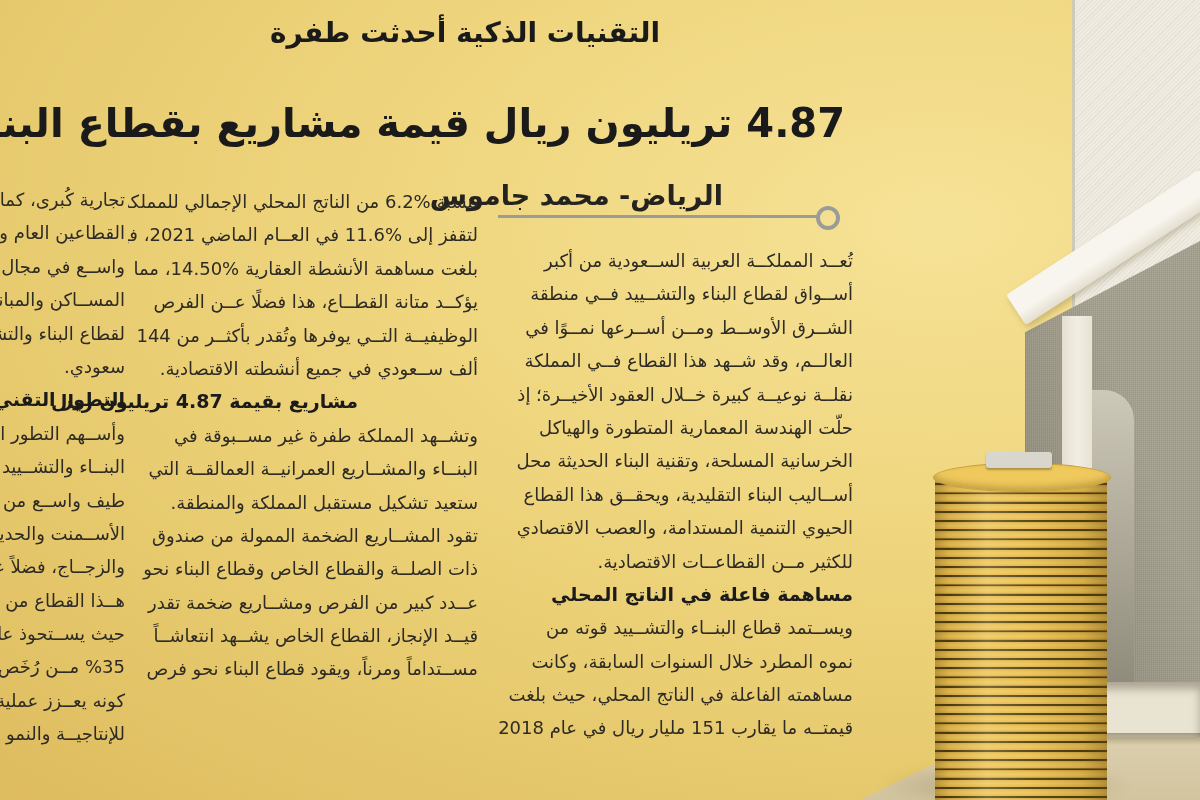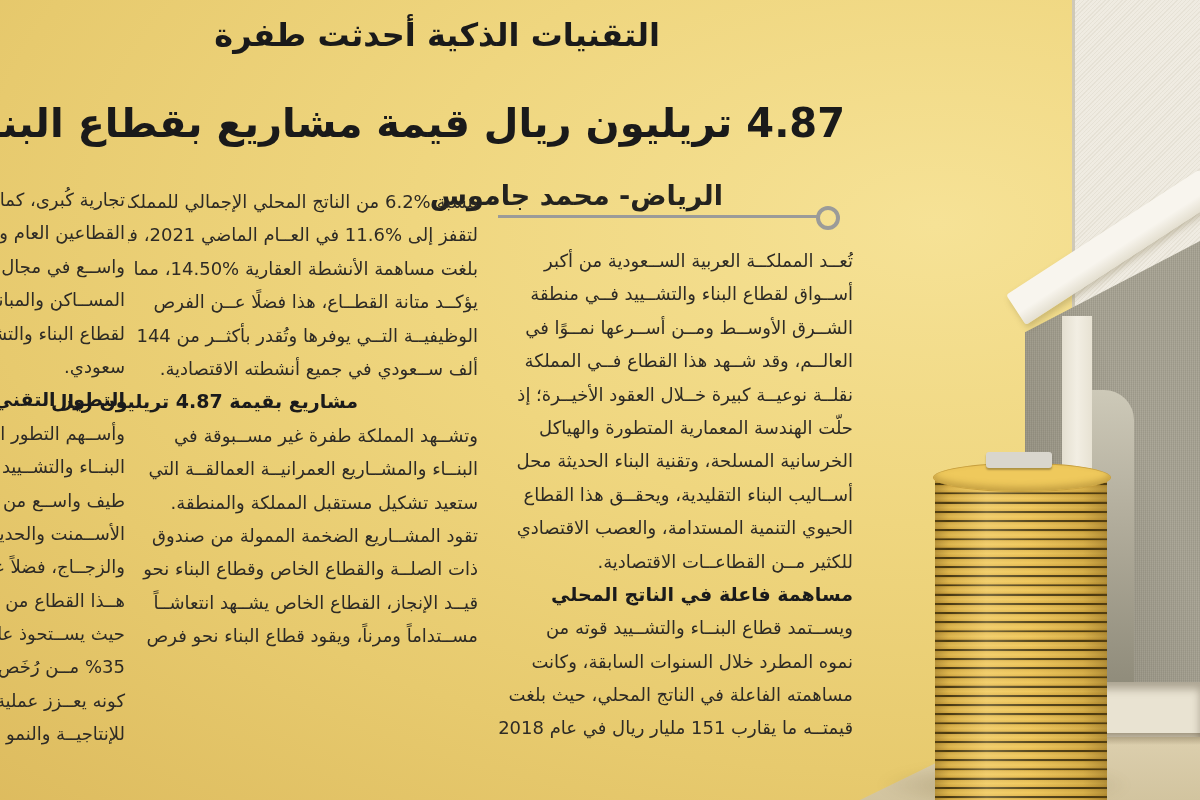--- a/index.html
+++ b/index.html
@@ -48,21 +48,21 @@
   .coin-slot{left:986px;top:452px;width:66px;height:16px;border-radius:3px;
     background:#D9D6CD;box-shadow:0 2px 2px rgba(0,0,0,0.28);}
   .coin-body{left:935px;top:476px;width:172px;height:324px;
     background-image:
       linear-gradient(90deg, rgba(101,72,14,0.38) 0%, rgba(101,72,14,0.12) 8%, rgba(255,236,170,0.28) 30%, rgba(255,236,170,0.10) 55%, rgba(101,72,14,0.16) 86%, rgba(101,72,14,0.42) 100%),
       repeating-linear-gradient(180deg, #caa23c 0px, #E3B84E 1px, #EEC557 4px, #E0B348 7px, #453712 7.5px, #453712 9.2px);}
   .coin-top-face{left:933px;top:463px;width:176px;height:27px;border-radius:50%;
     background:#EFC95C;border:1px solid #C79F3E;
     box-shadow:inset 0 -4px 6px rgba(120,85,20,0.35);}
   
-  .kicker{top:16px;right:540px;font-size:32px;font-weight:bold;color:var(--headline-text);
+  .kicker{top:16px;right:540px;font-size:28px;font-weight:bold;color:var(--headline-text);
     white-space:nowrap;direction:rtl;z-index:20;}
   .headline{top:94px;right:355px;font-size:40px;line-height:58px;font-weight:bold;
     color:var(--headline-text);white-space:nowrap;direction:rtl;z-index:20;}
   .byline{top:180px;right:477px;font-size:27px;font-weight:bold;color:#24231f;
     white-space:nowrap;direction:rtl;z-index:20;}
   .byline-rule{top:215px;left:498px;width:320px;height:3px;background:var(--rule-gray);z-index:20;}
   .byline-ring{top:206px;left:816px;width:16px;height:16px;border:4px solid var(--rule-gray);
     border-radius:50%;z-index:20;background:transparent;}
   .col{z-index:20;}
   .col-right{top:244px;right:347px;width:356px;}
@@ -129,20 +129,21 @@
       <div class="tline" dir="rtl">الوظيفيــة التــي يوفرها وتُقدر بأكثــر من 144</div>
       <div class="tline" dir="rtl">ألف ســعودي في جميع أنشطته الاقتصادية.</div>
     </div>
   <div class="subhead" dir="rtl">مشاريع بقيمة 4.87 تريليون ريال</div>
   <div>
       <div class="tline" dir="rtl">وتشــهد المملكة طفرة غير مســبوقة في</div>
       <div class="tline" dir="rtl">البنــاء والمشــاريع العمرانيــة العمالقــة التي</div>
       <div class="tline" dir="rtl">ستعيد تشكيل مستقبل المملكة والمنطقة.</div>
       <div class="tline" dir="rtl">تقود المشــاريع الضخمة الممولة من صندوق</div>
       <div class="tline" dir="rtl">ذات الصلــة والقطاع الخاص وقطاع البناء نحو</div>
+      <div class="tline" dir="rtl">عــدد كبير من الفرص ومشــاريع ضخمة تقدر</div>
       <div class="tline" dir="rtl">قيــد الإنجاز، القطاع الخاص يشــهد انتعاشــاً</div>
       <div class="tline" dir="rtl">مســتداماً ومرناً، ويقود قطاع البناء نحو فرص</div>
     </div>
 </div>
 
 <div class="abs col col-left">
   <div>
       <div class="tline" dir="rtl">تجارية كُبرى، كما أن</div>
       <div class="tline" dir="rtl">القطاعين العام والخاص</div>
       <div class="tline" dir="rtl">واســع في مجال بناء</div>

